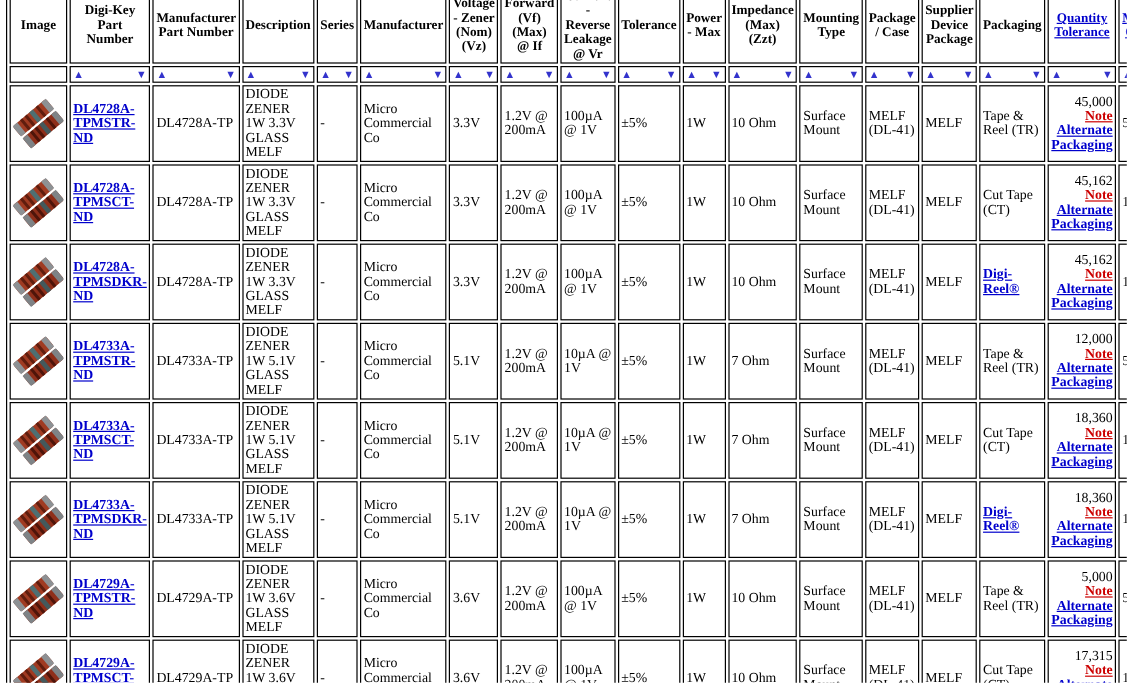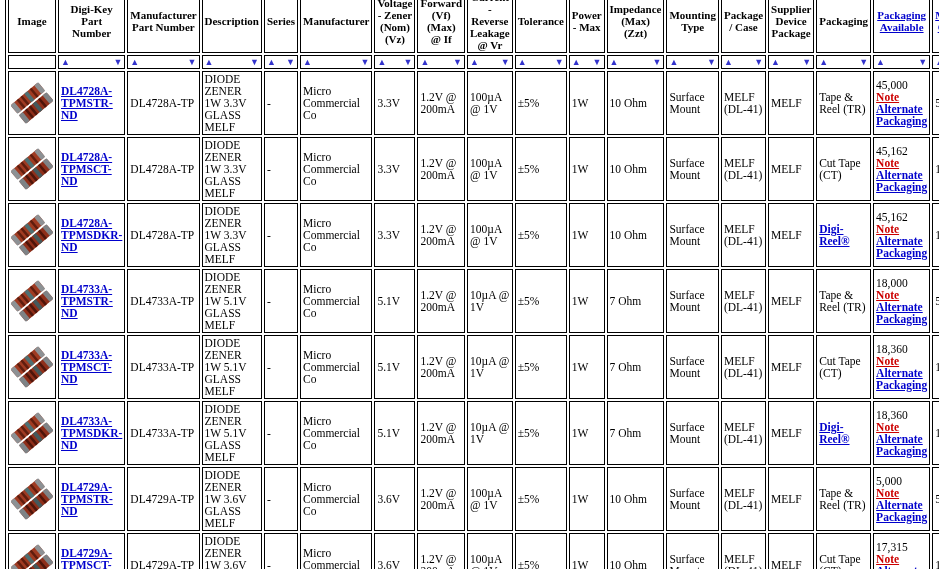--- a/index.html
+++ b/index.html
@@ -14,21 +14,21 @@
   td{font-size:11.5px;line-height:12px;height:49px;}
   tr.filter-row td{height:12px;padding:0 2px;}
   tr.data-row td{text-align:left;}
   td.c-center{text-align:center;}
   .sort-box{display:flex;justify-content:space-between;align-items:center;}
   .sort-arrow{color:#3333cc;font-size:9px;line-height:10px;cursor:pointer;}
   a{text-decoration:underline;cursor:pointer;font-weight:bold;}
   a.blue{color:#0000cc;}
   a.red{color:#cc0000;}
   a.hdr-link{color:#0000cc;font-weight:bold;}
-  .qty-cell{text-align:left;}
+  .qty-cell{text-align:right;}
   .qty-cell .qty-num{display:block;color:#000;}
   .qty-cell a{display:inline;}
   .photo-wrap{display:flex;justify-content:center;align-items:center;height:46px;}
   
   col.col-image{width:54px;}
   col.col-digikey_pn{width:106px;}
   col.col-mfr_pn{width:61px;}
   col.col-description{width:52px;}
   col.col-series{width:23px;}
   col.col-manufacturer{width:61px;}
@@ -81,21 +81,21 @@
           <th>Voltage - Zener (Nom) (Vz)</th>
           <th>Forward (Vf) (Max) @ If</th>
           <th>Current - Reverse Leakage @ Vr</th>
           <th>Tolerance</th>
           <th>Power - Max</th>
           <th>Impedance (Max) (Zzt)</th>
           <th>Mounting Type</th>
           <th>Package / Case</th>
           <th>Supplier Device Package</th>
           <th>Packaging</th>
-          <th><a class="hdr-link">Packaging Available</a></th>
+          <th><a class="hdr-link">Quantity Tolerance</a></th>
           <th><a class="hdr-link">Minimum Quantity</a></th>
         </tr>
       <tr id="filter-row" class="filter-row">
           <td></td>
           <td>
             <span class="sort-box">
               <span class="sort-arrow">▲</span>
               <span class="sort-arrow">▼</span>
             </span>
           </td>
@@ -358,21 +358,21 @@
           <td>1.2V @ 200mA</td>
           <td>10µA @ 1V</td>
           <td>±5%</td>
           <td>1W</td>
           <td>7 Ohm</td>
           <td>Surface Mount</td>
           <td>MELF (DL-41)</td>
           <td>MELF</td>
           <td>Tape &amp; Reel (TR)</td>
           <td>
-            <div class="qty-cell"><span class="qty-num">18,000</span><a class="red">Note</a><br><a class="blue">Alternate Packaging</a></div>
+            <div class="qty-cell"><span class="qty-num">12,000</span><a class="red">Note</a><br><a class="blue">Alternate Packaging</a></div>
           </td>
           <td class="c-center">5,000</td>
         </tr>
         <tr class="data-row">
           <td class="c-center">
             <div class="photo-wrap">
               <svg width="42" height="44" viewBox="0 0 42 44">
                 <g transform="rotate(-40 21 22)">
                   <rect x="3" y="10" width="36" height="11" rx="2" fill="#a03b22"></rect>
                   <rect x="3" y="23" width="36" height="11" rx="2" fill="#8f2f1a"></rect>

